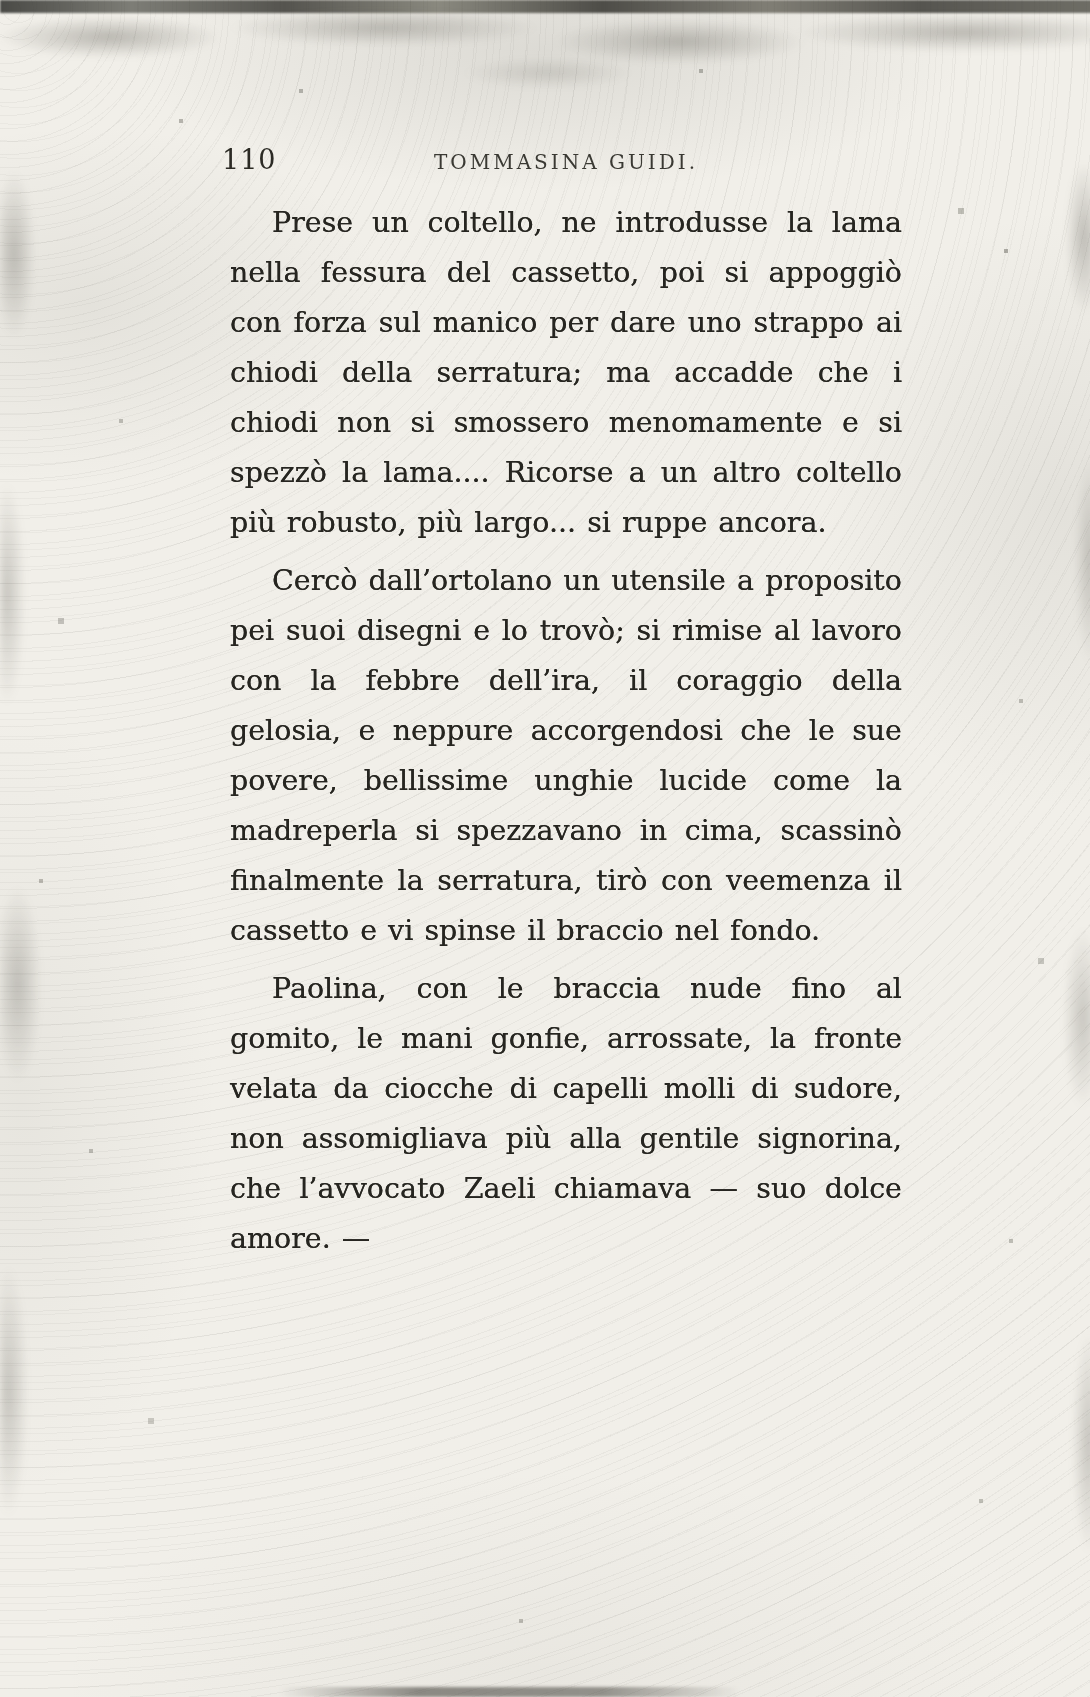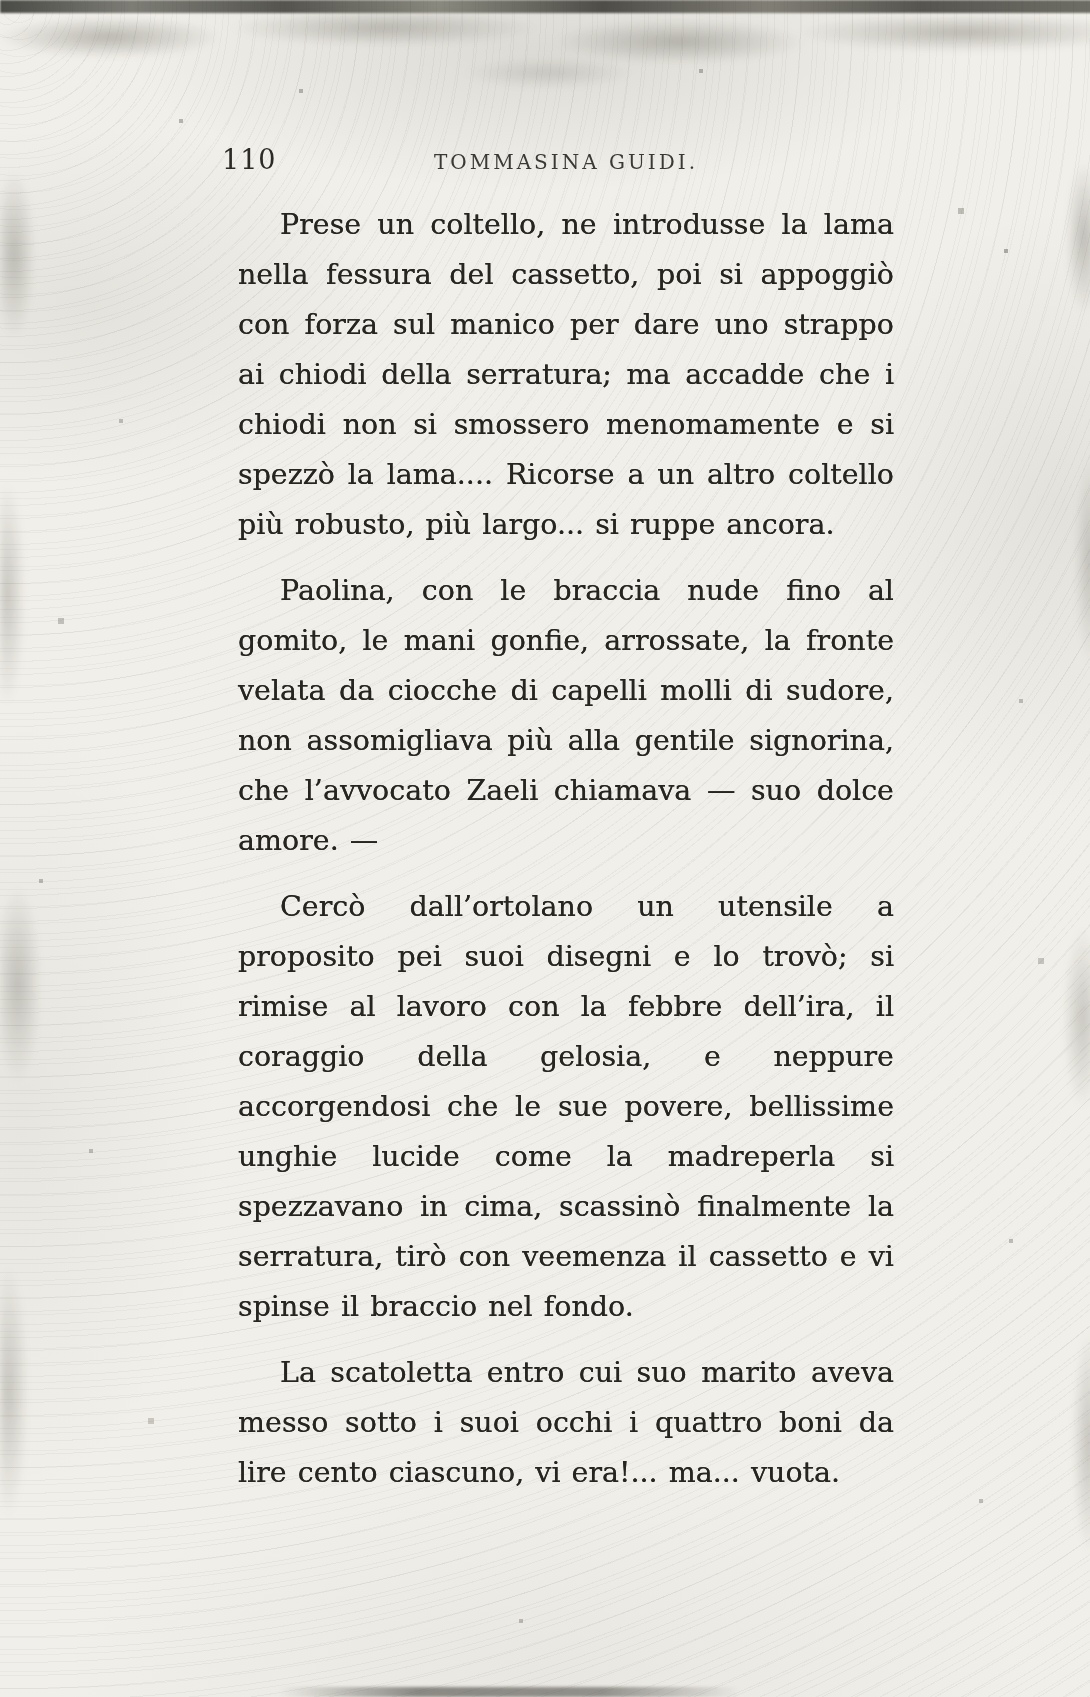--- a/index.html
+++ b/index.html
@@ -126,21 +126,21 @@
   }
   .running-header {
     display: block;
     text-align: center;
     padding-top: 12px;
     font-size: 20px;
     letter-spacing: 3px;
     color: #3a3933;
   }
   .page-body p {
-    margin: 16px;
+    margin: 8px;
     font-size: 28.5px;
     line-height: 50px;
     text-align: justify;
     text-indent: 42px;
     color: #262520;
     text-shadow: 0 0 0.6px rgba(38,37,32,0.85);
     word-spacing: 2px;
   }
 </style>
 </head>
@@ -155,18 +155,17 @@
   <div class="speckles"></div>
   <div class="grain"></div>
 
   <div class="content">
     <div class="page-header">
       <span class="page-number">110</span>
       <span class="running-header">TOMMASINA GUIDI.</span>
     </div>
     <div class="page-body">
       <p>Prese un coltello, ne introdusse la lama nella fessura del cassetto, poi si appoggiò con forza sul manico per dare uno strappo ai chiodi della serratura; ma accadde che i chiodi non si smossero menomamente e si spezzò la lama.... Ricorse a un altro coltello più robusto, più largo... si ruppe ancora.</p>
+      <p>Cercò dall’ortolano un utensile a proposito pei suoi disegni e lo trovò; si rimise al lavoro con la febbre dell’ira, il coraggio della gelosia, e neppure accorgendosi che le sue povere, bellissime unghie lucide come la madreperla si spezzavano in cima, scassinò finalmente la serratura, tirò con veemenza il cassetto e vi spinse il braccio nel fondo.</p>
       <p>Paolina, con le braccia nude fino al gomito, le mani gonfie, arrossate, la fronte velata da ciocche di capelli molli di sudore, non assomigliava più alla gentile signorina, che l’avvocato Zaeli chiamava — suo dolce amore. —</p>
-      <p>Cercò dall’ortolano un utensile a proposito pei suoi disegni e lo trovò; si rimise al lavoro con la febbre dell’ira, il coraggio della gelosia, e neppure accorgendosi che le sue povere, bellissime unghie lucide come la madreperla si spezzavano in cima, scassinò finalmente la serratura, tirò con veemenza il cassetto e vi spinse il braccio nel fondo.</p>
-      <p>La scatoletta entro cui suo marito aveva messo sotto i suoi occhi i quattro boni da lire cento ciascuno, vi era!... ma... vuota.</p>
     </div>
   </div>
 </div>
 
 </body></html>

